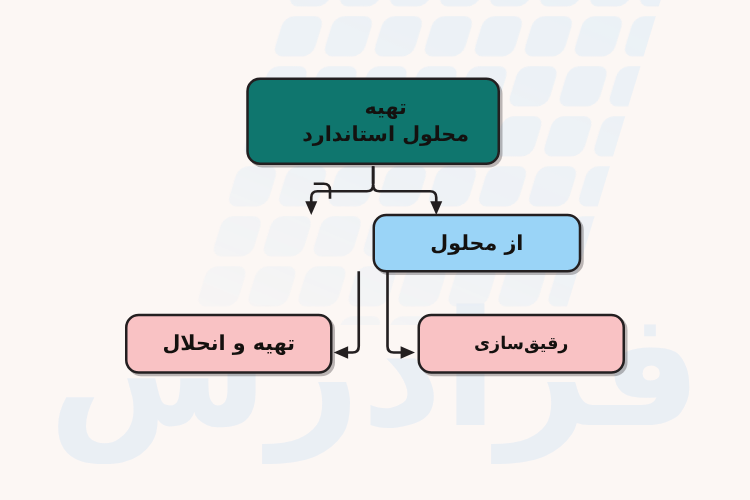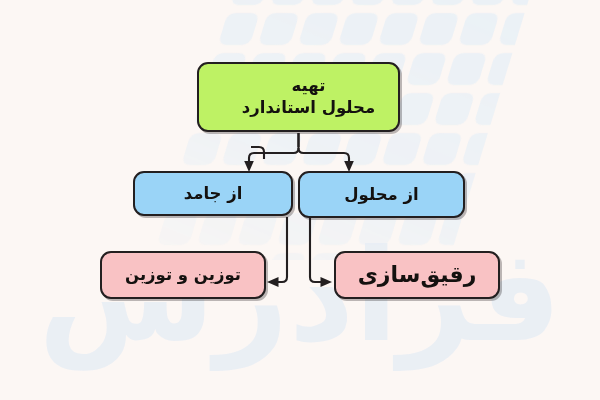--- a/index.html
+++ b/index.html
@@ -71,21 +71,21 @@
     align-items: center;
     justify-content: center;
     text-align: center;
     color: #14110f;
     line-height: 1.32;
     font-weight: 700;
     box-shadow: 2px 2px 0 rgba(35,31,32,0.30);
     direction: rtl;
     white-space: pre-line;
   }
-  .node.green { background: #bef264; padding-left: 20px; }
+  .node.green { background: #0f766e; padding-left: 20px; }
   .node.blue  { background: #9ad4f7; }
   .node.pink  { background: #f9c2c4; }
 
   #node-standard-solution {
     left: 197px; top: 62px;
     width: 203px; height: 70px;
     font-size: 16.5px;
   }
   #node-from-solid {
     left: 133px; top: 171px;
@@ -98,21 +98,21 @@
     font-size: 16.5px;
   }
   #node-weigh-dissolve {
     left: 100px; top: 251px;
     width: 166px; height: 48px;
     font-size: 16.5px;
   }
   #node-dilution {
     left: 334px; top: 251px;
     width: 166px; height: 48px;
-    font-size: 22px;
+    font-size: 14px;
   }
 </style>
 </head>
 <body>
 
 <div id="canvas">
 
   <svg id="wm-tiles" viewBox="0 0 600 400" xmlns="http://www.w3.org/2000/svg" aria-hidden="true">
     <defs>
       <pattern id="tilepat" x="0" y="0" width="40" height="40" patternUnits="userSpaceOnUse">
@@ -165,21 +165,20 @@
     <path d="M310,217
              L310,277
              Q310,282 315,282
              L322,282"></path>
     <polygon class="head" points="332,282 320.5,277 320.5,287"></polygon>
   </svg>
 
   <div class="node green" id="node-standard-solution">تهیه
 محلول استاندارد</div>
 
-  <div class="node blue" id="node-from-solid">از جامد</div>
 
   <div class="node blue" id="node-from-solution">از محلول</div>
 
-  <div class="node pink" id="node-weigh-dissolve">توزین و توزین</div>
+  <div class="node pink" id="node-weigh-dissolve">تهیه و انحلال</div>
 
   <div class="node pink" id="node-dilution">رقیق‌سازی</div>
 
 </div>
 
 </body></html>

